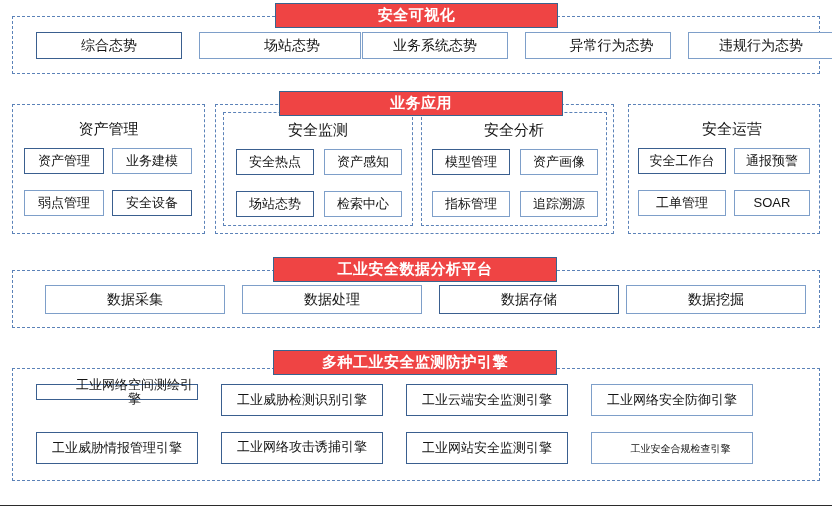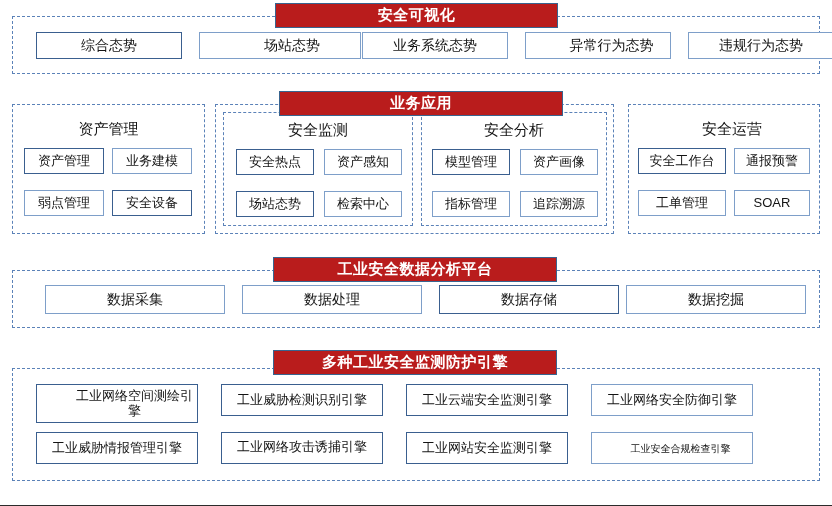--- a/index.html
+++ b/index.html
@@ -41,21 +41,21 @@
     width: 100%;
     height: 100%;
     box-sizing: border-box;
     border: 1.6px dashed #5b82b8;
     background: transparent;
   }
 
   .banner {
     position: absolute;
     z-index: 5;
-    background: #b91c1c;
+    background: #ef4444;
     color: #ffffff;
     font-weight: bold;
     display: flex;
     align-items: center;
     justify-content: center;
     letter-spacing: 0.5px;
     box-sizing: border-box;
     border: 1px solid #38648f;
   }
 
@@ -185,21 +185,21 @@
     <div class="box light" style="left:230px; top:15px; width:180px; height:29px; font-size:14px;">数据处理</div>
     <div class="box dark" style="left:427px; top:15px; width:180px; height:29px; font-size:14px;">数据存储</div>
     <div class="box light" style="left:614px; top:15px; width:180px; height:29px; font-size:14px;">数据挖掘</div>
   </div>
 
   <div class="banner" id="banner-data">工业安全数据分析平台</div>
 
   <div class="tier" id="tier-engine">
     <div class="tier-frame"></div>
 
-    <div class="box dark" style="left:24px; top:16px; width:162px; height:39px; font-size:13px;padding-left:35px;">工业网络空间测绘引擎</div>
+    <div class="box dark" style="left:24px; top:16px; width:162px; height:16px; font-size:13px;padding-left:35px;">工业网络空间测绘引擎</div>
     <div class="box dark" style="left:209px; top:16px; width:162px; height:32px; font-size:13px;">工业威胁检测识别引擎</div>
     <div class="box dark" style="left:394px; top:16px; width:162px; height:32px; font-size:13px;">工业云端安全监测引擎</div>
     <div class="box light" style="left:579px; top:16px; width:162px; height:32px; font-size:13px;">工业网络安全防御引擎</div>
 
     <div class="box dark" style="left:24px; top:64px; width:162px; height:32px; font-size:13px;">工业威胁情报管理引擎</div>
     <div class="box dark" style="left:209px; top:64px; width:162px; height:32px; font-size:13px;font-family:Liberation Mono, monospace;">工业网络攻击诱捕引擎</div>
     <div class="box dark" style="left:394px; top:64px; width:162px; height:32px; font-size:13px;">工业网站安全监测引擎</div>
     <div class="box light" style="left:579px; top:64px; width:162px; height:32px; font-size:10px;padding-left:17px;">工业安全合规检查引擎</div>
   </div>
 

